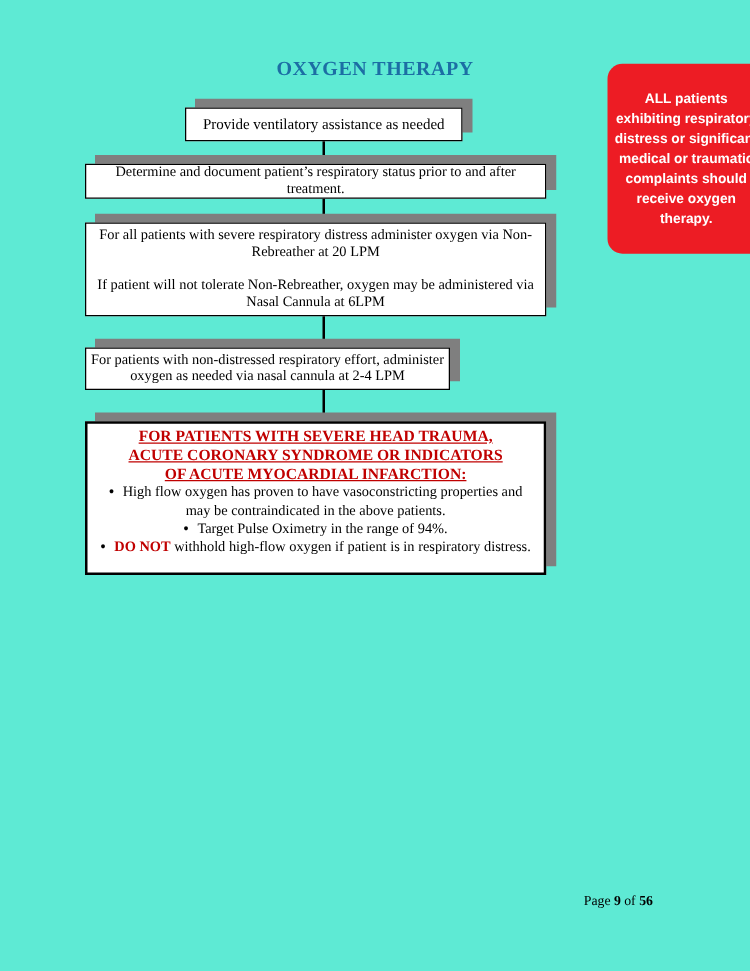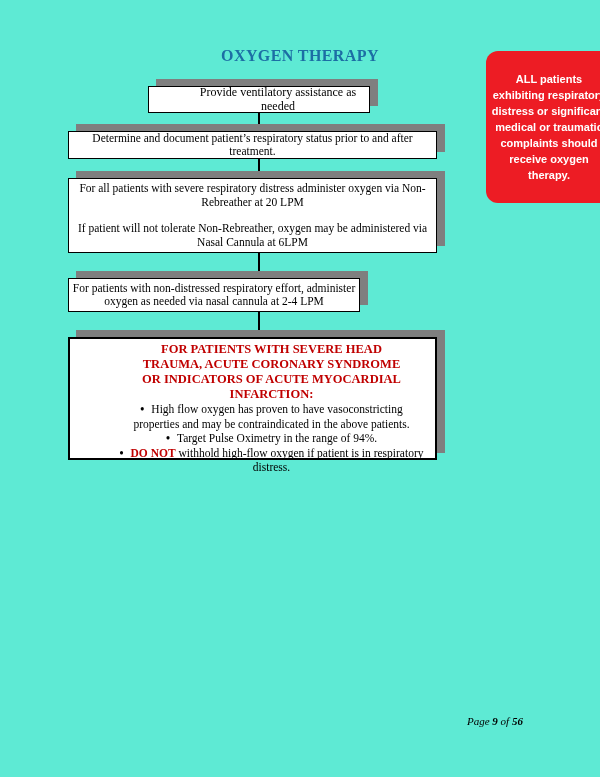--- a/index.html
+++ b/index.html
@@ -9,33 +9,33 @@
   }
   .doc-title{
     position:absolute;top:47px;left:0;width:600px;text-align:center;
     font-size:16px;font-weight:bold;letter-spacing:.4px;color:#1c6ea4;
   }
   
   .fc-box{
     position:absolute;background:#ffffff;border:1.5px solid #000000;
     box-shadow:8px -7px 0 #7f7f7f;box-sizing:border-box;
     display:flex;flex-direction:column;justify-content:center;
-    text-align:center;font-size:11.5px;line-height:13.5px;padding-left:38px;
+    text-align:center;font-size:11.5px;line-height:13.5px;
   }
   .box1{left:148px;top:86px;width:222px;height:27px;font-size:12px;}
   .box2{left:68px;top:131px;width:369px;height:28px;padding:0 6px;}
   .box3{left:68px;top:178px;width:369px;height:75px;padding:0 2px;}
   .box3 .gap{height:13px;}
   .box4{left:68px;top:278px;width:292px;height:34px;padding:0 2px;}
   .box5{
     left:68px;top:337px;width:369px;height:123px;border-width:2px;
     justify-content:flex-start;padding-top:3px;
   }
   .box5-heading{
-    font-weight:bold;color:#c00000;font-size:12.5px;line-height:15px;padding:0 28px;
+    font-weight:bold;color:#c00000;font-size:12.5px;line-height:15px;padding:0 28px;text-decoration:underline;
   }
   .box5-bullets{font-size:11.5px;line-height:14.5px;padding:0 10px;}
   .bullet-item{text-align:center;}
   .bullet-marker{font-weight:bold;margin-right:7px;}
   .emph-red{font-weight:bold;color:#c00000;}
   
   .connector{position:absolute;left:258px;width:2px;background:#000000;}
   .c1{top:112px;height:20px;}
   .c2{top:158px;height:21px;}
   .c3{top:252px;height:27px;}
@@ -43,21 +43,21 @@
   
   .side-note{
     position:absolute;left:462px;top:51px;width:126px;height:152px;
     background:#ed1c24;border-radius:12px;box-sizing:border-box;
     display:flex;align-items:center;justify-content:center;padding:4px 5px;
     font-family:"Liberation Sans", sans-serif;font-weight:bold;
     font-size:11px;line-height:16px;color:#ffffff;text-align:center;margin-left:24px;
   }
   
   .footer{
-    position:absolute;left:467px;top:715px;font-size:11px;color:#000000;font-style:italic;
+    position:absolute;left:467px;top:715px;font-size:11px;color:#000000;
   }
   .footer b{font-weight:bold;}
 </style>
 </head>
 <body>
 
 <div class="page">
 
   <div class="doc-title">OXYGEN THERAPY</div>
 

